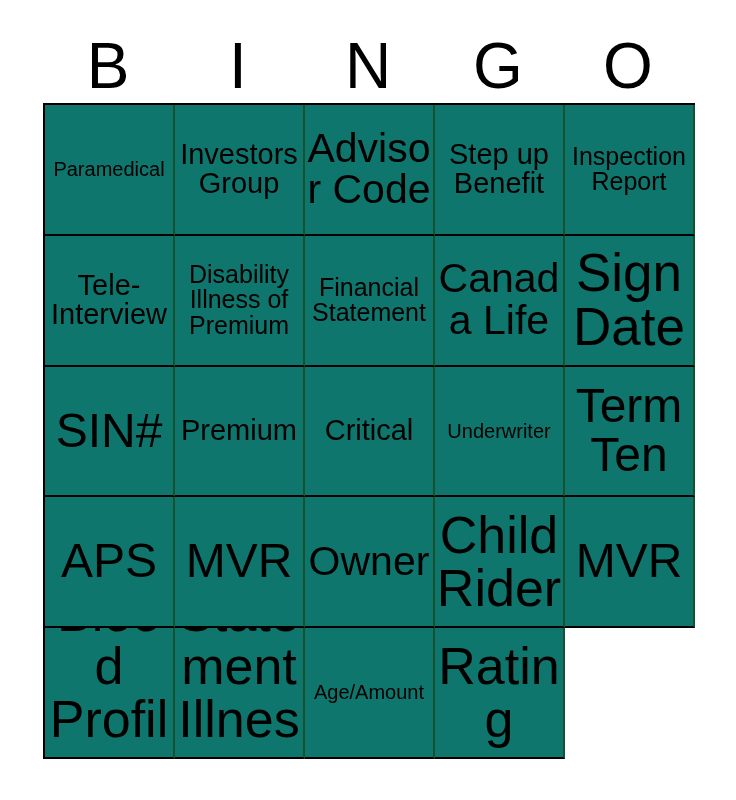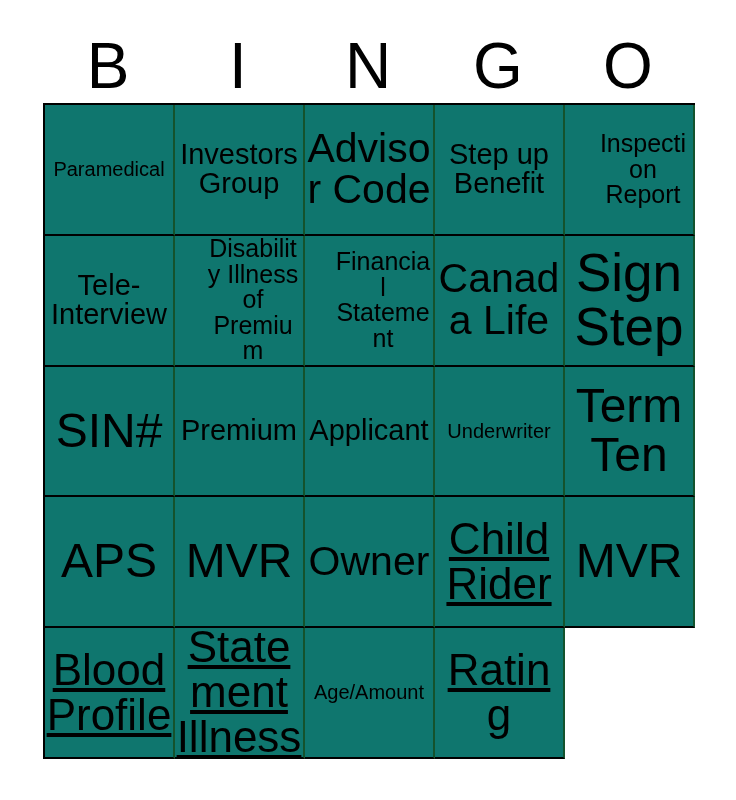--- a/index.html
+++ b/index.html
@@ -77,24 +77,24 @@
     display: block;
     width: 100%;
     line-height: 1.02;
     word-break: break-word;
     hyphens: none;
     color: #000000;
   }
 
   
   .fs-xs  { font-size: 20px; }
-  .fs-sm  { font-size: 25px; padding-left: 28px; }
+  .fs-sm  { font-size: 25px; }
   .fs-md  { font-size: 29px; }
   .fs-lg  { font-size: 41px; }
-  .fs-xl  { font-size: 44px; text-decoration: underline; }
+  .fs-xl  { font-size: 52px; }
   .fs-xxl { font-size: 48px; }
   .fs-huge{ font-size: 53px; }
 </style>
 </head>
 <body>
 
 <div class="card">
 
   <div class="header-row">
     <div class="header-cell">B</div>
@@ -128,31 +128,31 @@
     <div class="cell">
         <span class="cell-text fs-sm">Disability Illness of Premium</span>
       </div>
     <div class="cell">
         <span class="cell-text fs-sm">Financial Statement</span>
       </div>
     <div class="cell">
         <span class="cell-text fs-lg">Canada Life</span>
       </div>
     <div class="cell">
-        <span class="cell-text fs-huge">Sign Step</span>
+        <span class="cell-text fs-huge">Sign Date</span>
       </div>
 
     <div class="cell">
         <span class="cell-text fs-xxl">SIN#</span>
       </div>
     <div class="cell">
         <span class="cell-text fs-md">Premium</span>
       </div>
     <div class="cell">
-        <span class="cell-text fs-md">Applicant</span>
+        <span class="cell-text fs-md">Critical</span>
       </div>
     <div class="cell">
         <span class="cell-text fs-xs">Underwriter</span>
       </div>
 
     <div class="cell">
         <span class="cell-text fs-xxl">Term Ten</span>
       </div>
     <div class="cell">
         <span class="cell-text fs-xxl">APS</span>

